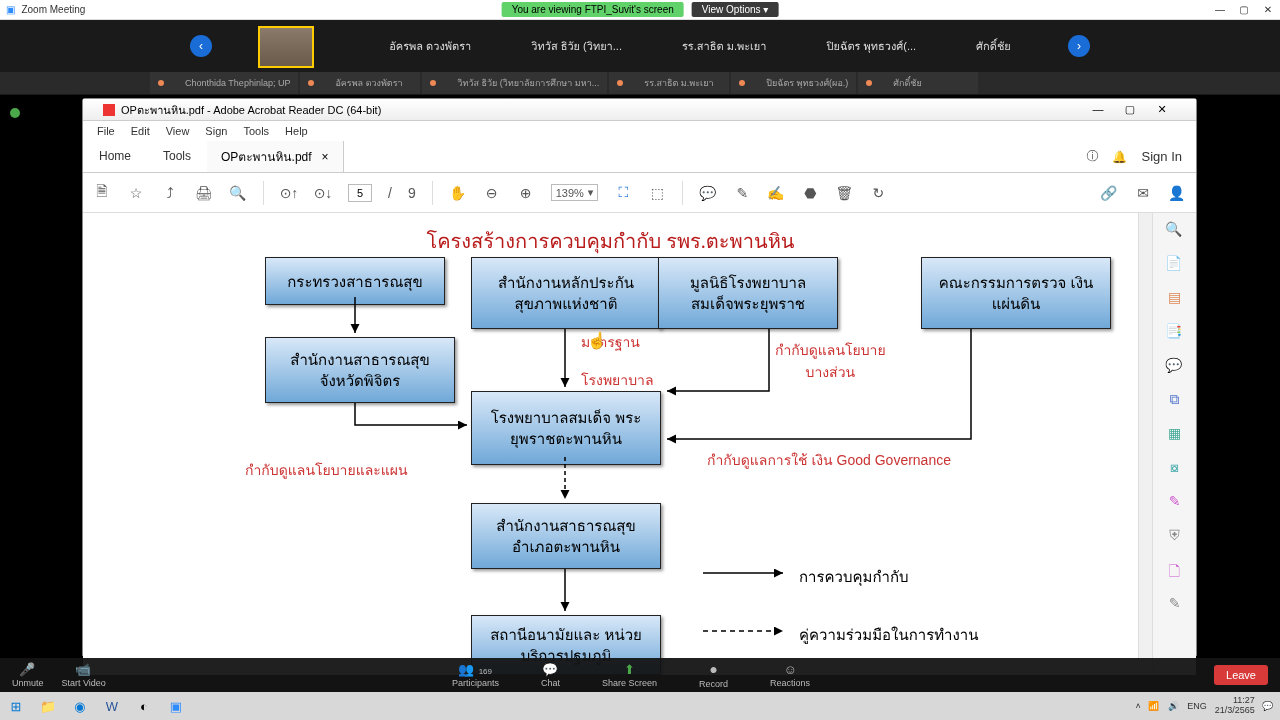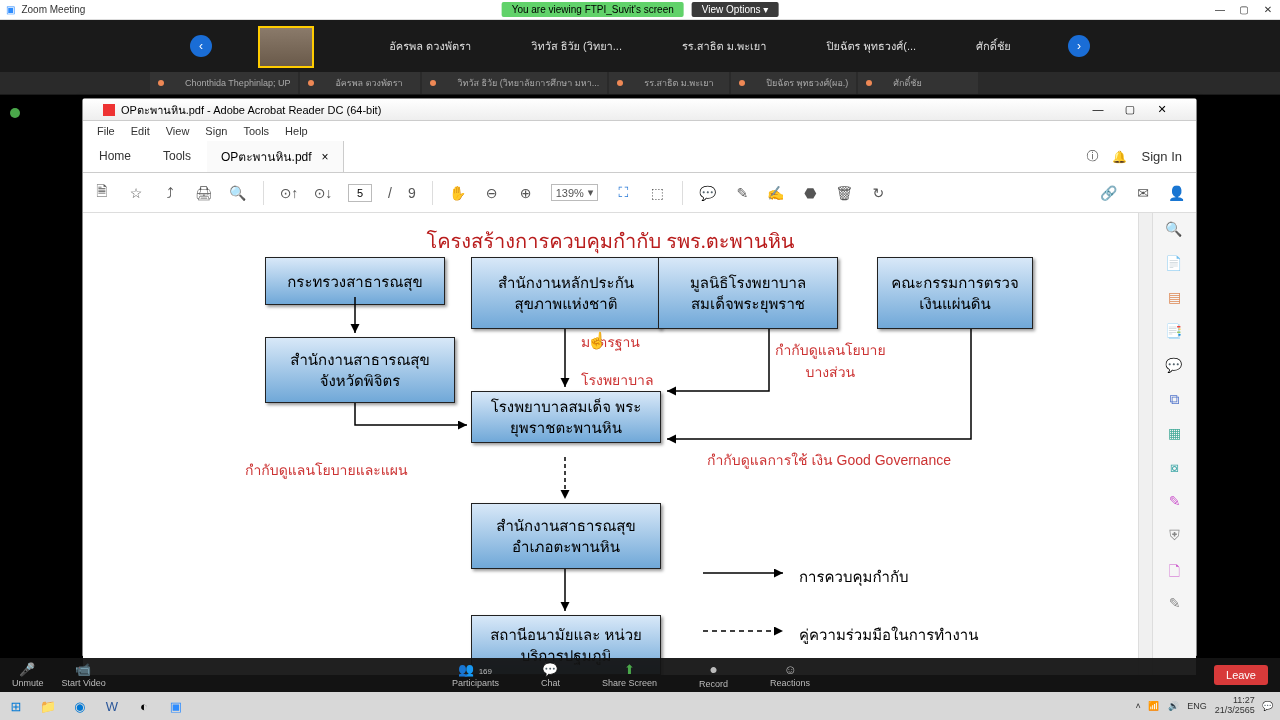--- a/index.html
+++ b/index.html
@@ -203,25 +203,25 @@
     <div class="page-area">
       <div class="collapse">▸</div>
       <div class="page">
         <div class="chart-title">โครงสร้างการควบคุมกำกับ  รพร.ตะพานหิน</div>
 
         <div class="fc-box" style="left:182px;top:44px;width:180px;height:48px">กระทรวงสาธารณสุข</div>
         <div class="fc-box" style="left:388px;top:44px;width:190px;height:72px">สำนักงานหลักประกัน
 สุขภาพแห่งชาติ</div>
         <div class="fc-box" style="left:575px;top:44px;width:180px;height:72px">มูลนิธิโรงพยาบาล
 สมเด็จพระยุพราช</div>
-        <div class="fc-box" style="left:794px;top:44px;width:156px;height:72px">คณะกรรมการตรวจ
+        <div class="fc-box" style="left:838px;top:44px;width:190px;height:72px">คณะกรรมการตรวจ
 เงินแผ่นดิน</div>
         <div class="fc-box" style="left:182px;top:124px;width:190px;height:66px">สำนักงานสาธารณสุข
 จังหวัดพิจิตร</div>
-        <div class="fc-box" style="left:388px;top:178px;width:190px;height:52px">โรงพยาบาลสมเด็จ
+        <div class="fc-box" style="left:388px;top:178px;width:190px;height:74px">โรงพยาบาลสมเด็จ
 พระยุพราชตะพานหิน</div>
         <div class="fc-box" style="left:388px;top:290px;width:190px;height:66px">สำนักงานสาธารณสุข
 อำเภอตะพานหิน</div>
         <div class="fc-box" style="left:388px;top:402px;width:190px;height:60px">สถานีอนามัยและ
 หน่วยบริการปฐมภูมิ</div>
 
         <div class="annot" style="left:498px;top:118px">มาตรฐาน</div>
         <div class="annot" style="left:498px;top:156px">โรงพยาบาล</div>
         <div class="annot" style="left:692px;top:126px;white-space:pre;text-align:center">กำกับดูแลนโยบาย
 บางส่วน</div>

